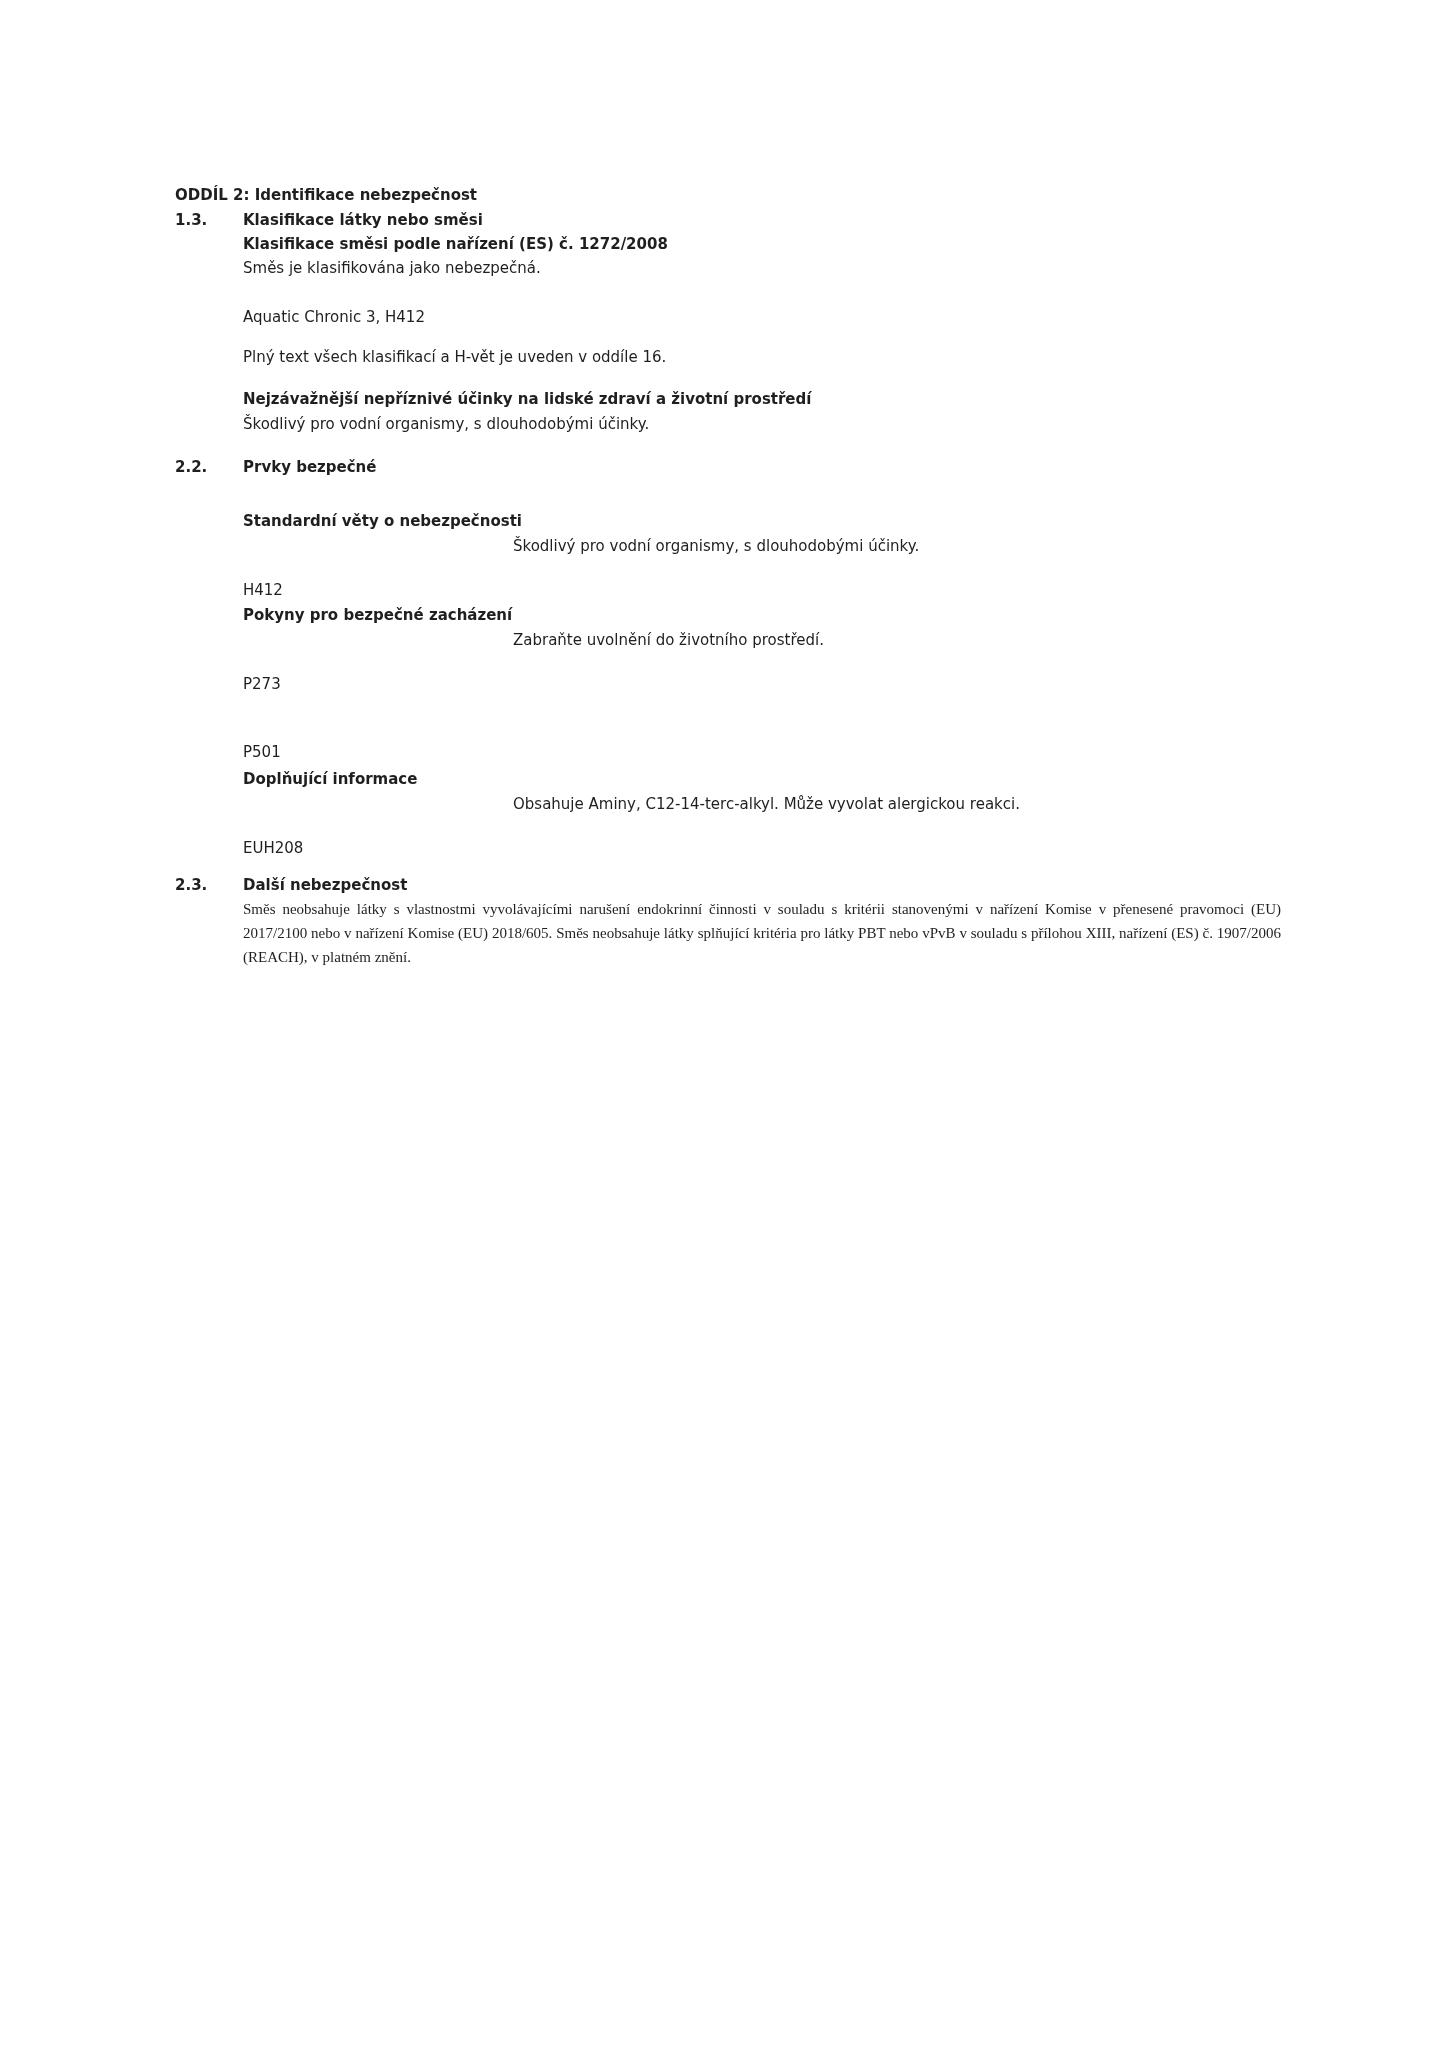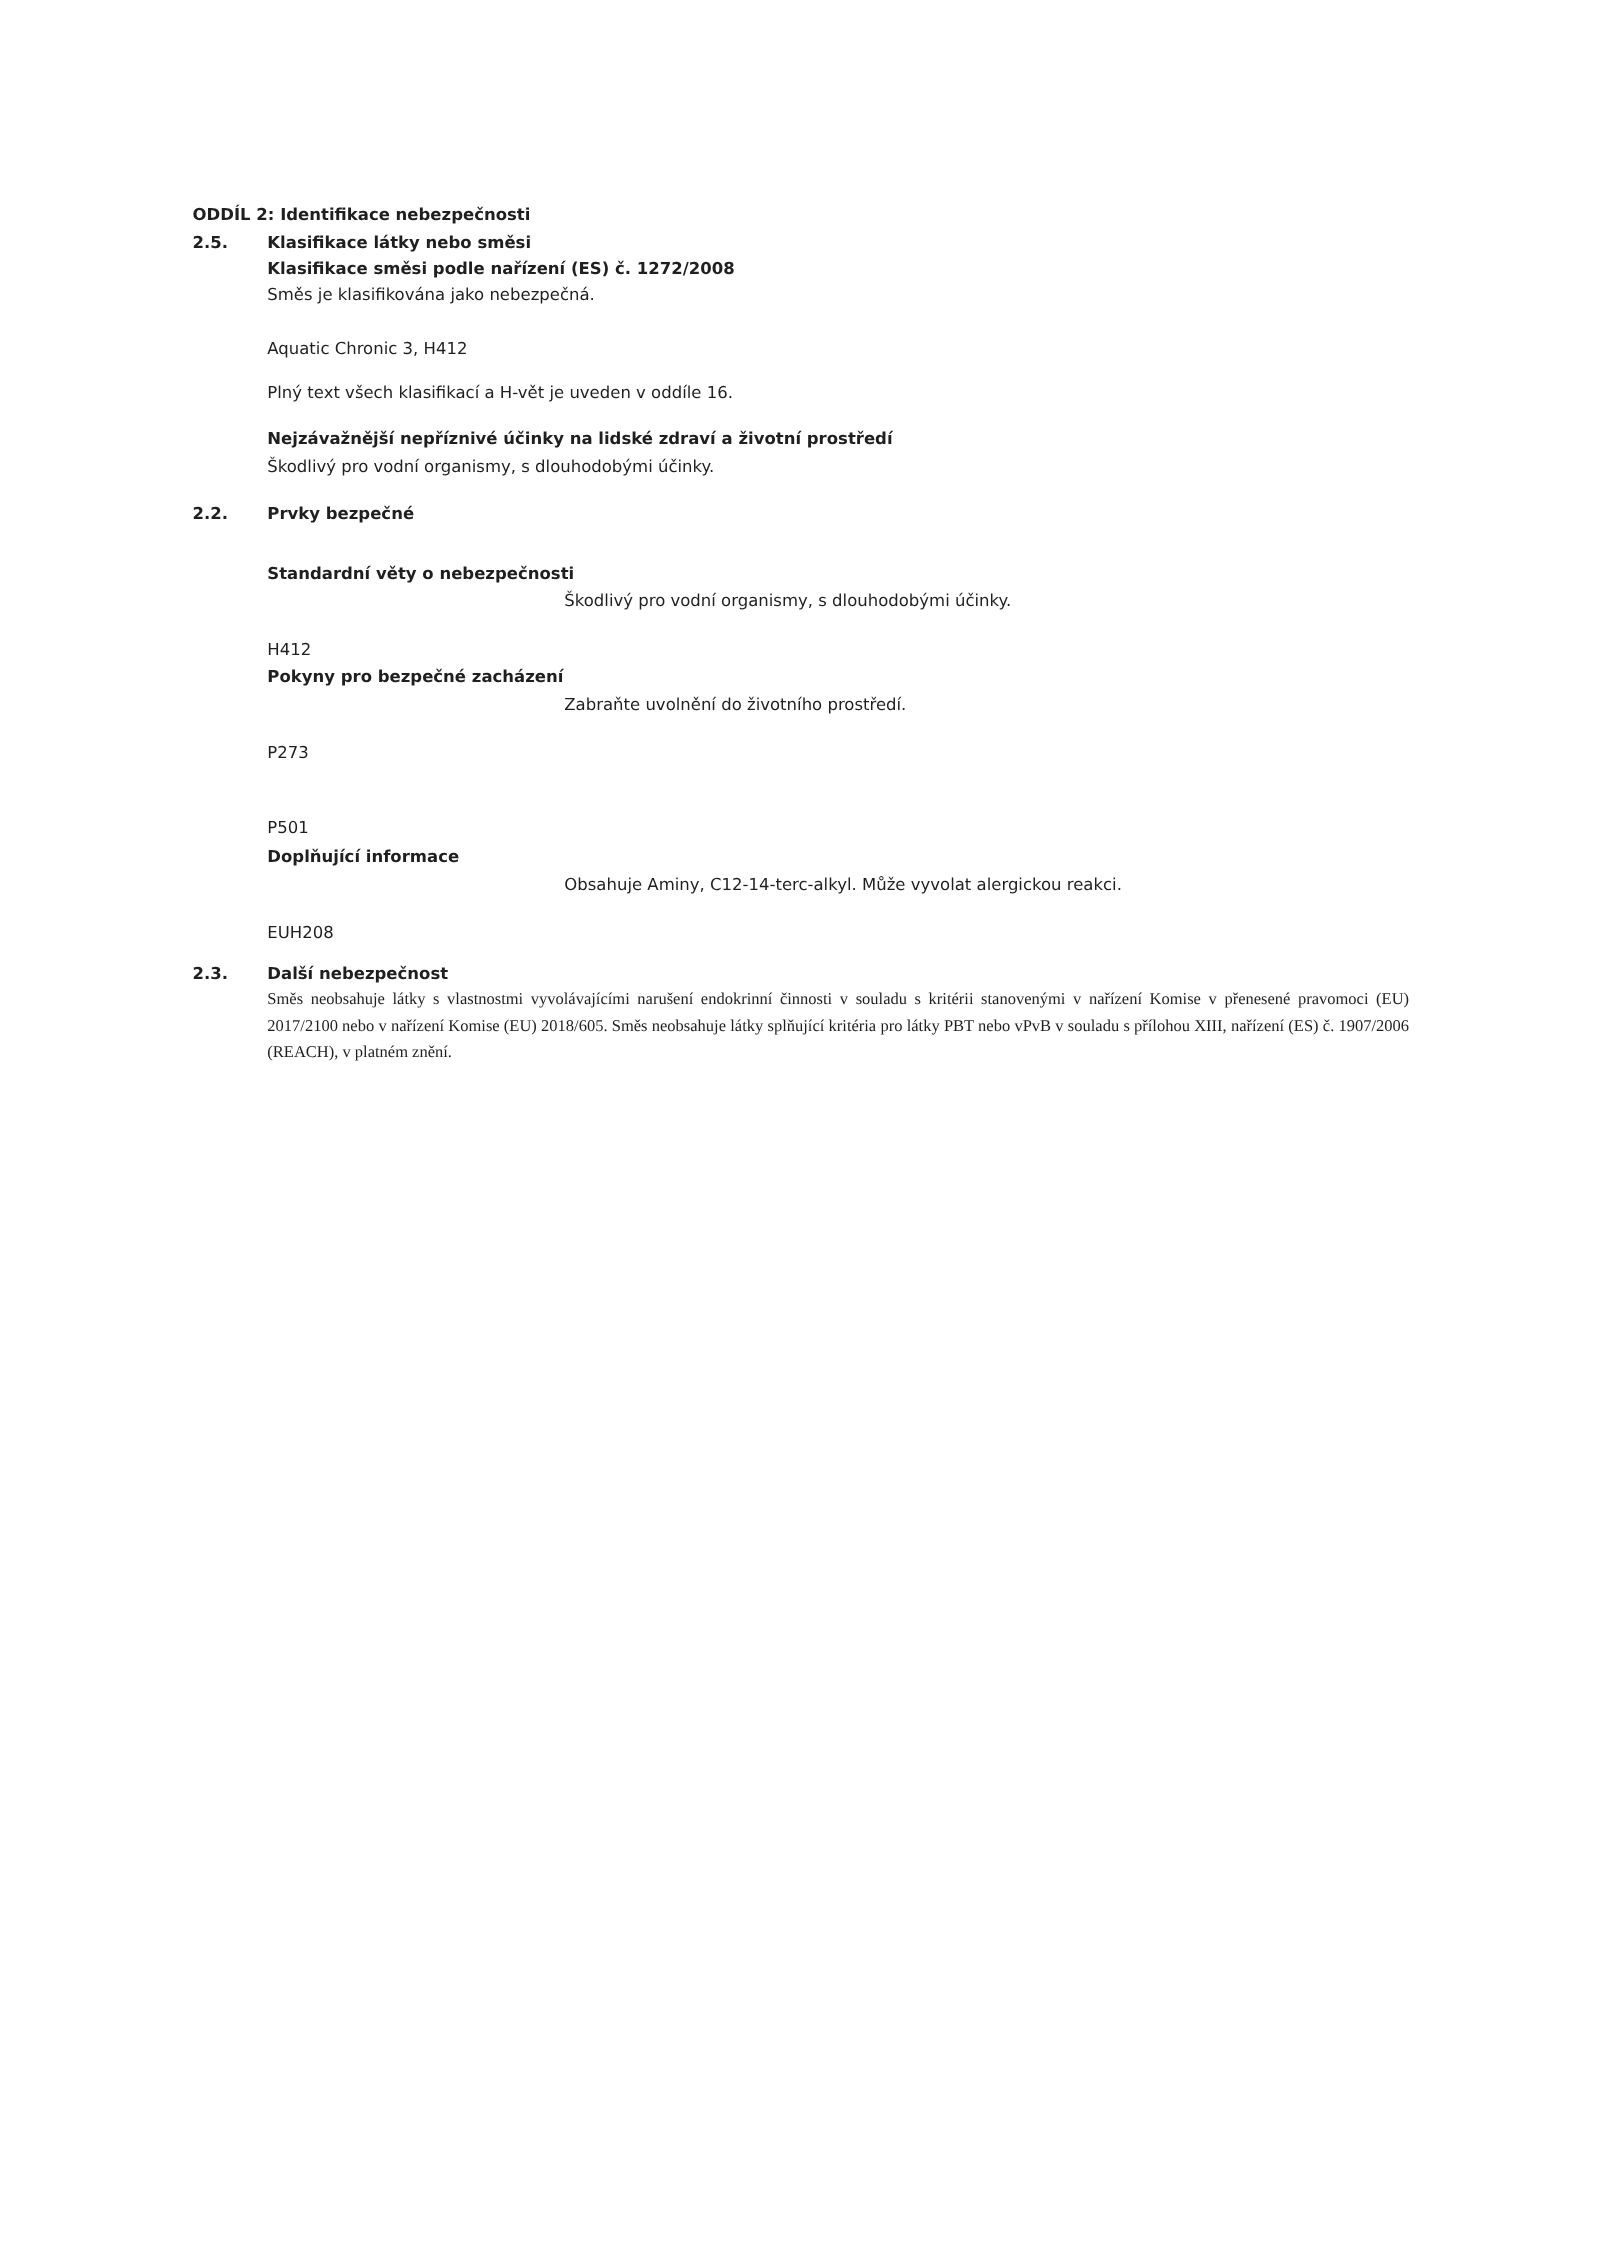--- a/index.html
+++ b/index.html
@@ -43,24 +43,24 @@
   .mt18 { margin-top: 18px; }
   .mt19 { margin-top: 19px; }
   .mt25 { margin-top: 25px; }
   .mt30 { margin-top: 30px; }
 </style>
 </head>
 <body>
 
 <div class="page">
 
-  <div class="bold">ODDÍL 2: Identifikace nebezpečnosti</div>
+  <div class="bold">ODDÍL 2: Identifikace nebezpečnost</div>
 
   <div class="subsec mt1">
-    <div class="num">2.5.</div>
+    <div class="num">1.3.</div>
     <div class="sbody">
       <div class="bold">Klasifikace látky nebo směsi</div>
       <div class="bold">Klasifikace směsi podle nařízení (ES) č. 1272/2008</div>
       <div>Směs je klasifikována jako nebezpečná.</div>
       <div class="mt25">Aquatic Chronic 3, H412</div>
       <div class="mt16">Plný text všech klasifikací a H-vět je uveden v oddíle 16.</div>
       <div class="bold mt18">Nejzávažnější nepříznivé účinky na lidské zdraví a životní prostředí</div>
       <div class="mt1">Škodlivý pro vodní organismy, s dlouhodobými účinky.</div>
     </div>
   </div>

